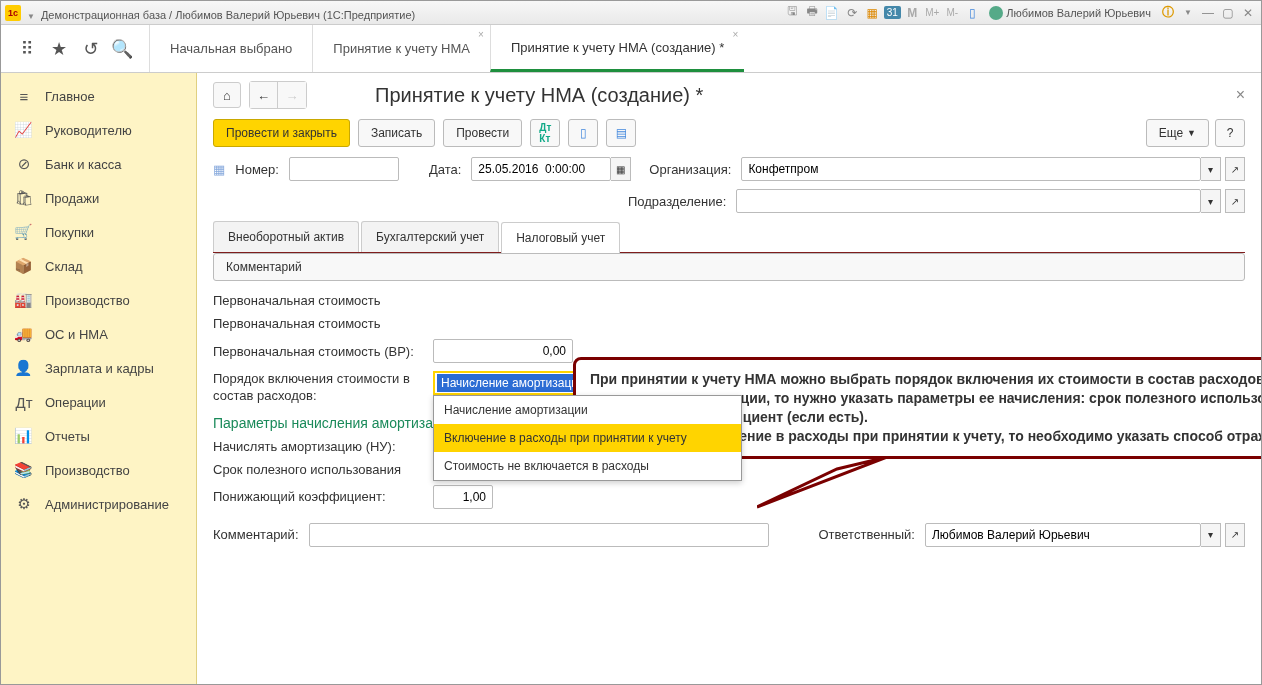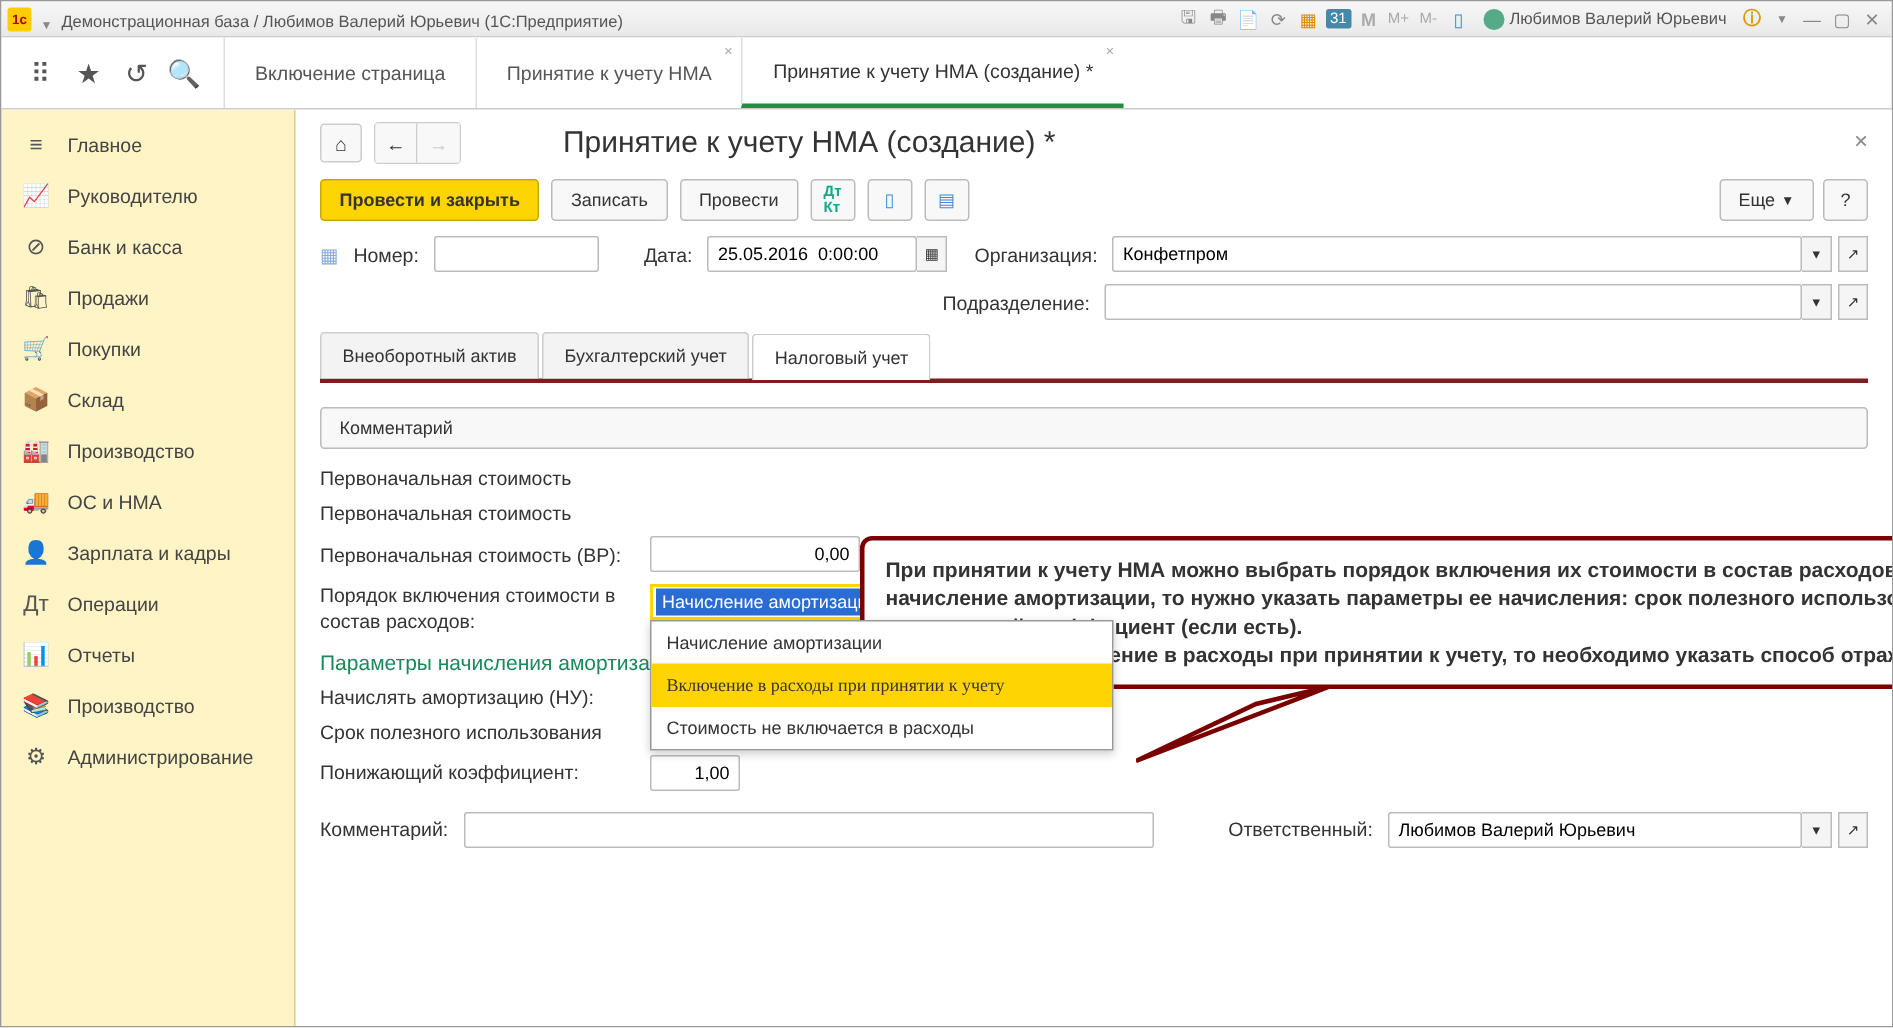--- a/index.html
+++ b/index.html
@@ -32,45 +32,45 @@
 
 
 .content { flex: 1; background: #fff; overflow: auto; padding: 8px 16px 16px 16px; position: relative; }
 .page-header { display: flex; align-items: center; gap: 8px; margin-bottom: 10px; }
 .pg-btn { width: 28px; height: 26px; border: 1px solid #ccc; border-radius: 3px; background: #f8f8f8; display: flex; align-items: center; justify-content: center; cursor: pointer; font-size: 13px; }
 .pg-title { font-size: 20px; color: #333; margin-left: 60px; }
 .pg-close { margin-left: auto; font-size: 16px; color: #888; cursor: pointer; }
 
 .toolbar { display: flex; align-items: center; gap: 8px; margin-bottom: 10px; }
 .tbtn { height: 28px; padding: 0 12px; border: 1px solid #bbb; border-radius: 3px; background: #f8f8f8; display: flex; align-items: center; font-size: 12px; cursor: pointer; }
-.tbtn.primary { background: #ffd400; border-color: #c9a800; font-weight: bold; }
+.tbtn.primary { background: #ffd400; border-color: #c9a800; font-weight: normal; }
 .tbtn.icon-only { width: 30px; padding: 0; justify-content: center; }
 .tb-right { margin-left: auto; display: flex; gap: 6px; }
 
 
 .row { display: flex; align-items: center; gap: 10px; margin-bottom: 8px; font-size: 13px; }
 .lbl { color: #333; }
 .inp { height: 24px; border: 1px solid #bbb; border-radius: 2px; padding: 0 6px; font-size: 12px; background: #fff; }
 .inp-btn { width: 20px; height: 24px; border: 1px solid #bbb; border-left: none; background: #f5f5f5; display: flex; align-items: center; justify-content: center; font-size: 10px; cursor: pointer; }
 .field-group { display: flex; align-items: center; }
 
 
-.inner-tabs { display: flex; border-bottom: 3px solid #7f1d1d; margin-bottom: 16px; align-items: flex-end; }
+.inner-tabs { display: flex; border-bottom: 1px solid #7f1d1d; margin-bottom: 0; align-items: flex-end; }
 .inner-tab { padding: 8px 14px; border: 1px solid #ccc; border-bottom: none; background: #f3f3f3; margin-right: 2px; border-radius: 3px 3px 0 0; font-size: 12px; cursor: pointer; }
 .inner-tab.active { background: #fff; position: relative; top: 1px; }
 
 .section-title { color: #1a8a5a; font-size: 14px; margin: 10px 0 8px 0; }
 
 
 .dd-field { height: 24px; border: 2px solid #ffd400; background: #fff; display: flex; align-items: center; width: 305px; position: relative; }
 .dd-sel { background: #2b6cd4; color: #fff; padding: 2px 4px; font-size: 12px; margin-left: 2px; }
 .dd-btn { width: 20px; height: 100%; border-left: 1px solid #ccc; display: flex; align-items: center; justify-content: center; margin-left: auto; cursor: pointer; }
 .dd-list { position: absolute; top: 22px; left: -2px; width: 309px; border: 1px solid #999; background: #fff; box-shadow: 0 2px 6px rgba(0,0,0,.2); z-index: 10; }
 .dd-opt { padding: 7px 10px; font-size: 12px; cursor: pointer; }
-.dd-opt.hl { background: #ffd400; font-family: Liberation Serif, serif; }
+.dd-opt.hl { background: #ffd400; }
 
 
 .callout { position: absolute; top: 284px; left: 376px; width: 855px; border: 3px solid #7a0000; background: #fff; border-radius: 8px; padding: 10px 14px; font-size: 14px; font-weight: bold; line-height: 1.35; z-index: 5; }
 .callout-tail { position: absolute; top: 420px; left: 560px; width: 0; height: 0; z-index: 4; }
 .callout-tail svg { position: absolute; top: -36px; left: 0; }
 
 .num-inp { text-align: right; }
 </style>
 </head>
 <body>
@@ -109,21 +109,21 @@
   </div>
 
   <div class="topnav">
     <div class="topnav-icons">
       <span class="tn-ic">⠿</span>
       <span class="tn-ic">★</span>
       <span class="tn-ic">↺</span>
       <span class="tn-ic">🔍</span>
     </div>
     <div class="tab">
-        <span>Включение страница</span>
+        <span>Начальная выбрано</span>
       </div>
     <div class="tab">
         <span>Принятие к учету НМА</span>
         <span class="tab-close">×</span>
       </div>
     <div class="tab active">
         <span>Принятие к учету НМА (создание) *</span>
         <span class="tab-close">×</span>
       </div>
   </div>

